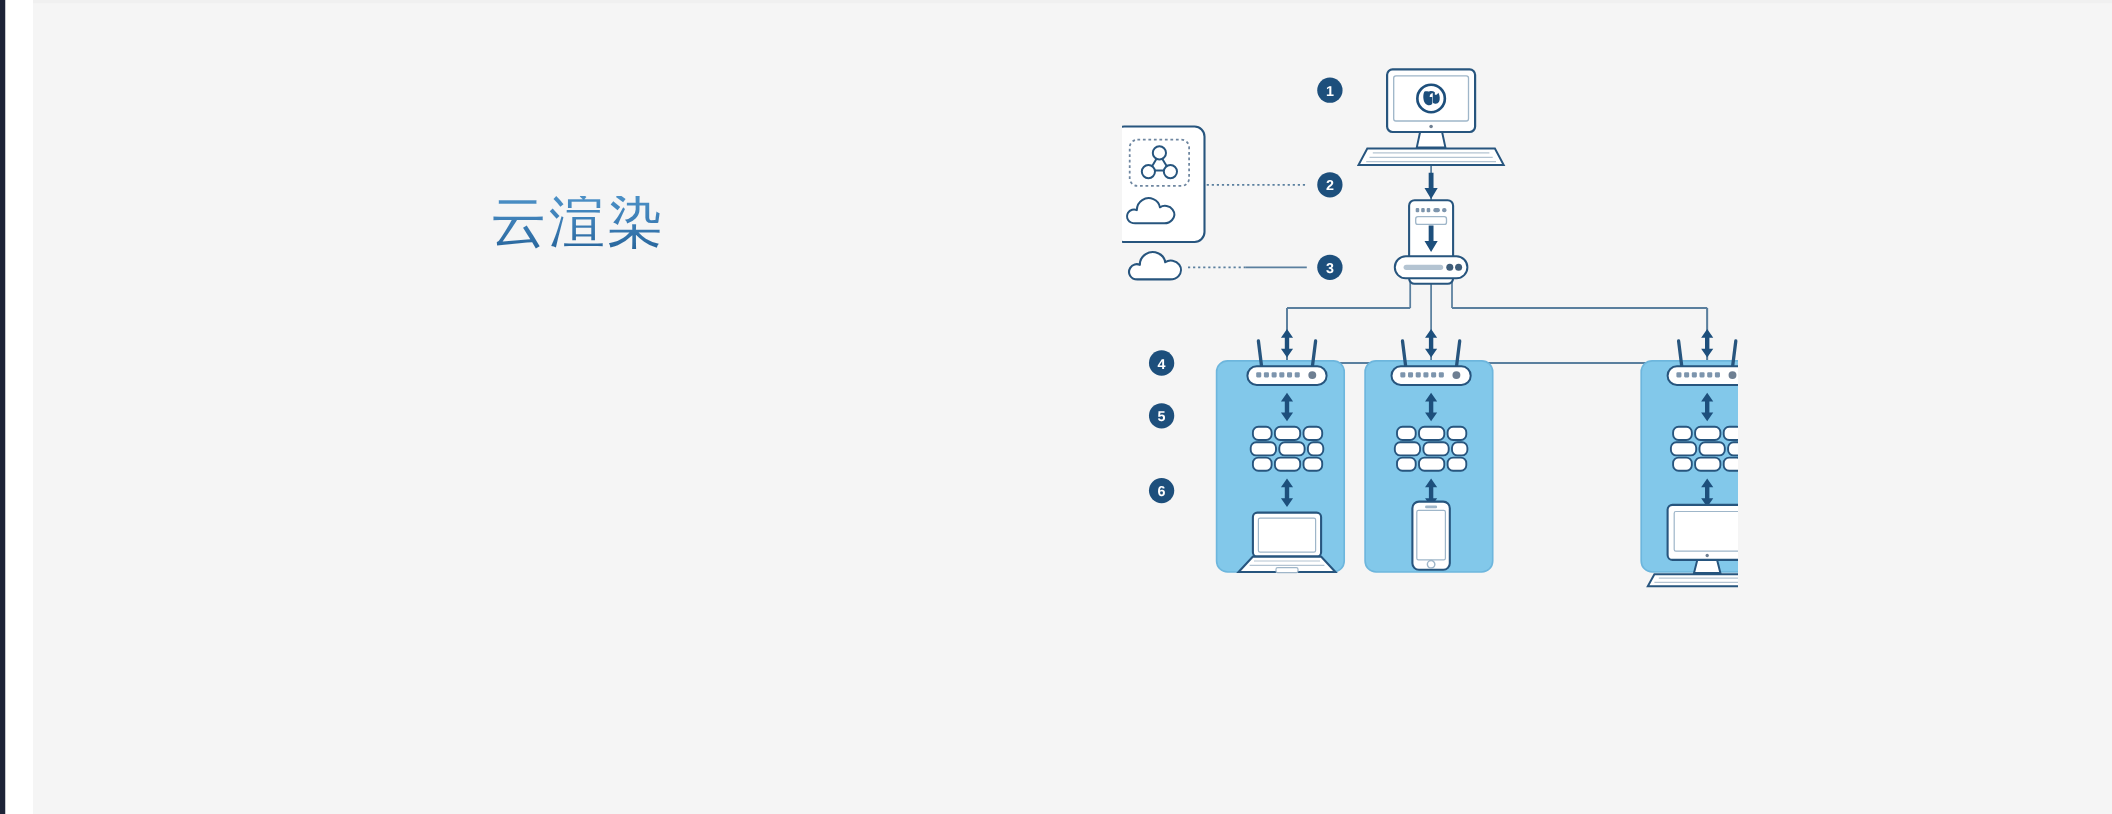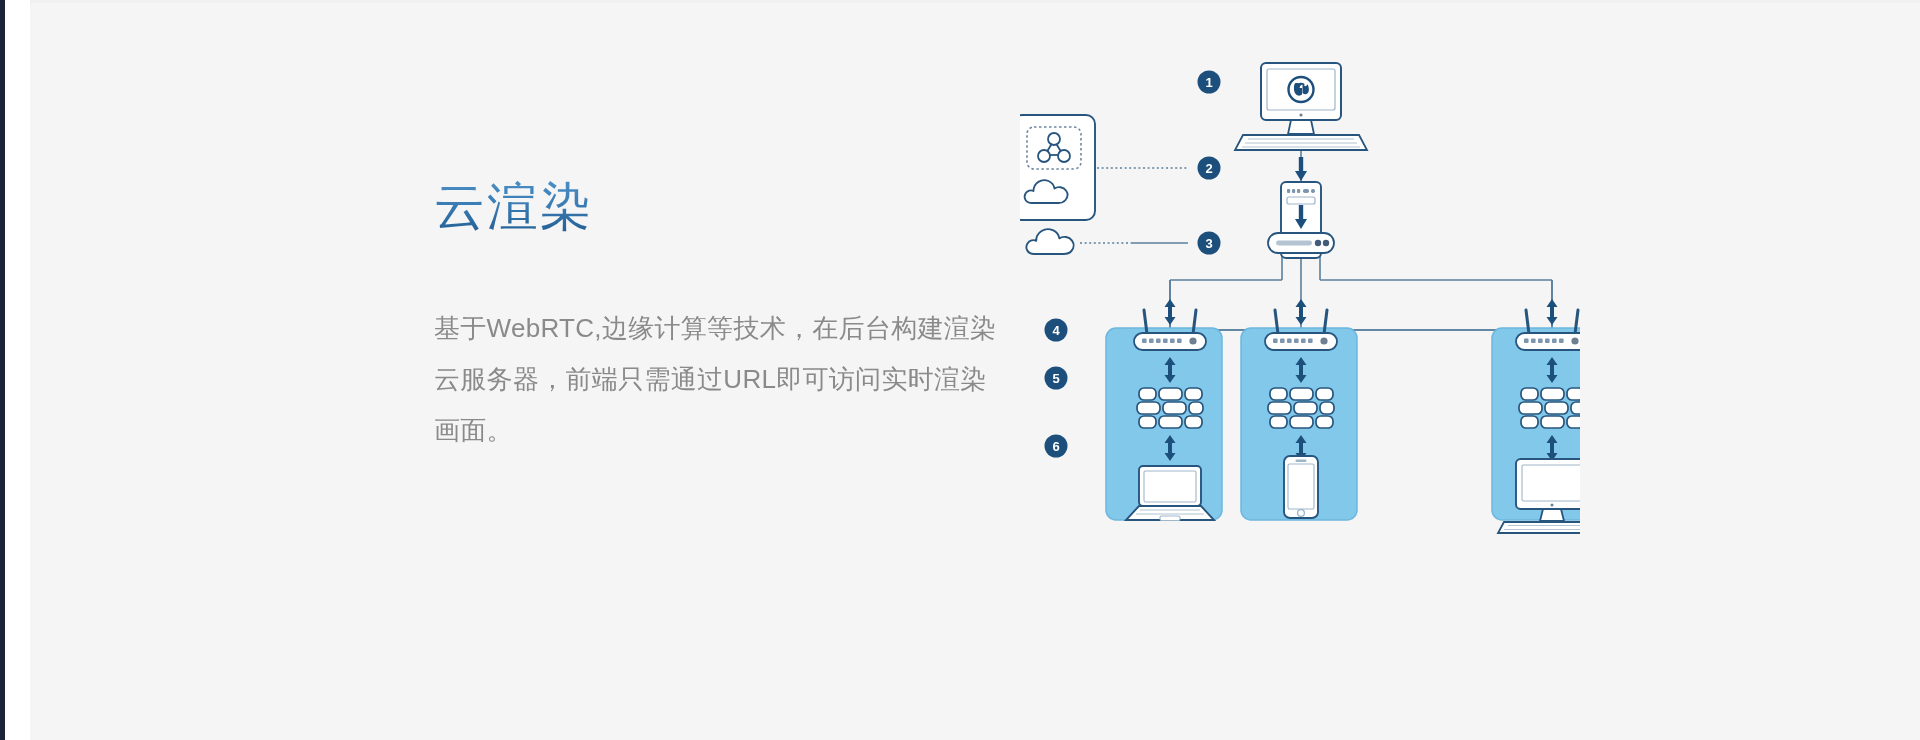--- a/index.html
+++ b/index.html
@@ -11,21 +11,21 @@
   }
   #root{position:relative;width:1920px;height:740px;}
 
   
   .edge-bar{position:absolute;left:0;top:0;width:5px;height:740px;background:#1d2337;}
   .white-gutter{position:absolute;left:5px;top:0;width:25px;height:740px;background:#ffffff;}
   .canvas{position:absolute;left:30px;top:0;width:1890px;height:740px;background:#f5f5f5;}
   .top-hair{position:absolute;left:30px;top:0;width:1890px;height:3px;background:#f0f0f0;}
 
   
-  .text-col{position:absolute;left:434px;top:178px;width:580px;}
+  .text-col{position:absolute;left:446px;top:178px;width:580px;font-family:Liberation Mono, monospace;}
   .heading{
     font-size:51px;line-height:1.15;font-weight:400;letter-spacing:2px;
     background:linear-gradient(180deg,#4b90c6 0%,#3b7cb4 45%,#1f5b90 100%);
     -webkit-background-clip:text;background-clip:text;
     -webkit-text-fill-color:transparent;color:#2f6ea4;
     margin:0;white-space:nowrap;
   }
   .paragraph{
     margin:66px 0 0 0;
     font-size:26px;line-height:51px;color:#8a8a8a;font-weight:400;
@@ -41,21 +41,20 @@
 
 <div id="root">
 
   <div class="edge-bar"></div>
   <div class="white-gutter"></div>
   <div class="canvas"></div>
   <div class="top-hair"></div>
 
   <div class="text-col">
     <h1 class="heading">云渲染</h1>
-    <p class="paragraph">基于WebRTC,边缘计算等技术，在后台构建渲染云服务器，前端只需通过URL即可访问实时渲染画面。</p>
   </div>
 
   <div class="diagram">
   <svg width="560" height="630" viewBox="0 0 560 630" xmlns="http://www.w3.org/2000/svg">
 
     <defs>
 
       <g id="g-router">
         <line x1="-26" y1="-30" x2="-23" y2="-6" stroke="#27557e" stroke-width="3" stroke-linecap="round"></line>
         <line x1="26" y1="-30" x2="23" y2="-6" stroke="#27557e" stroke-width="3" stroke-linecap="round"></line>

